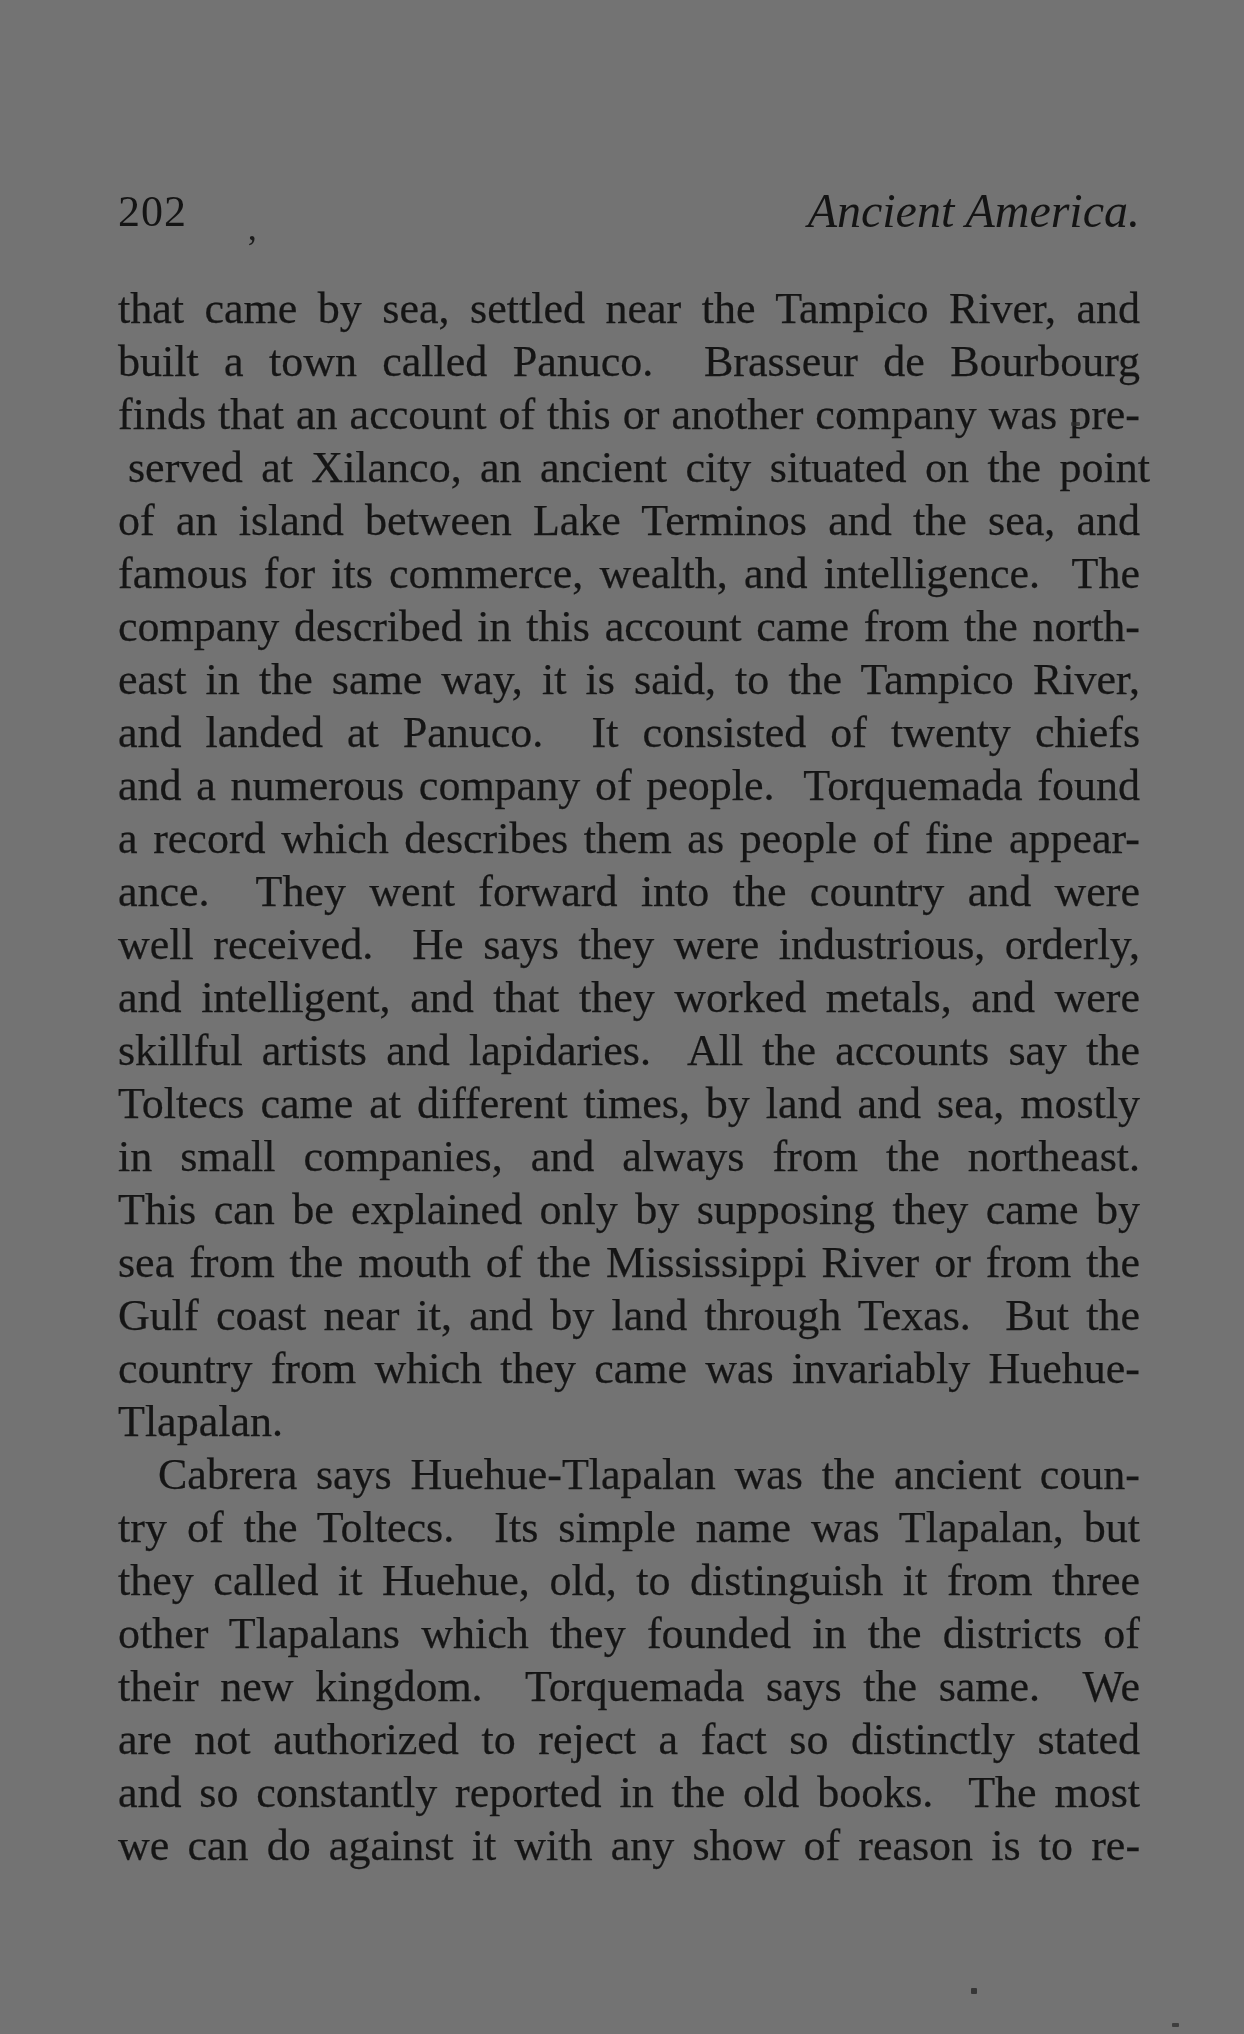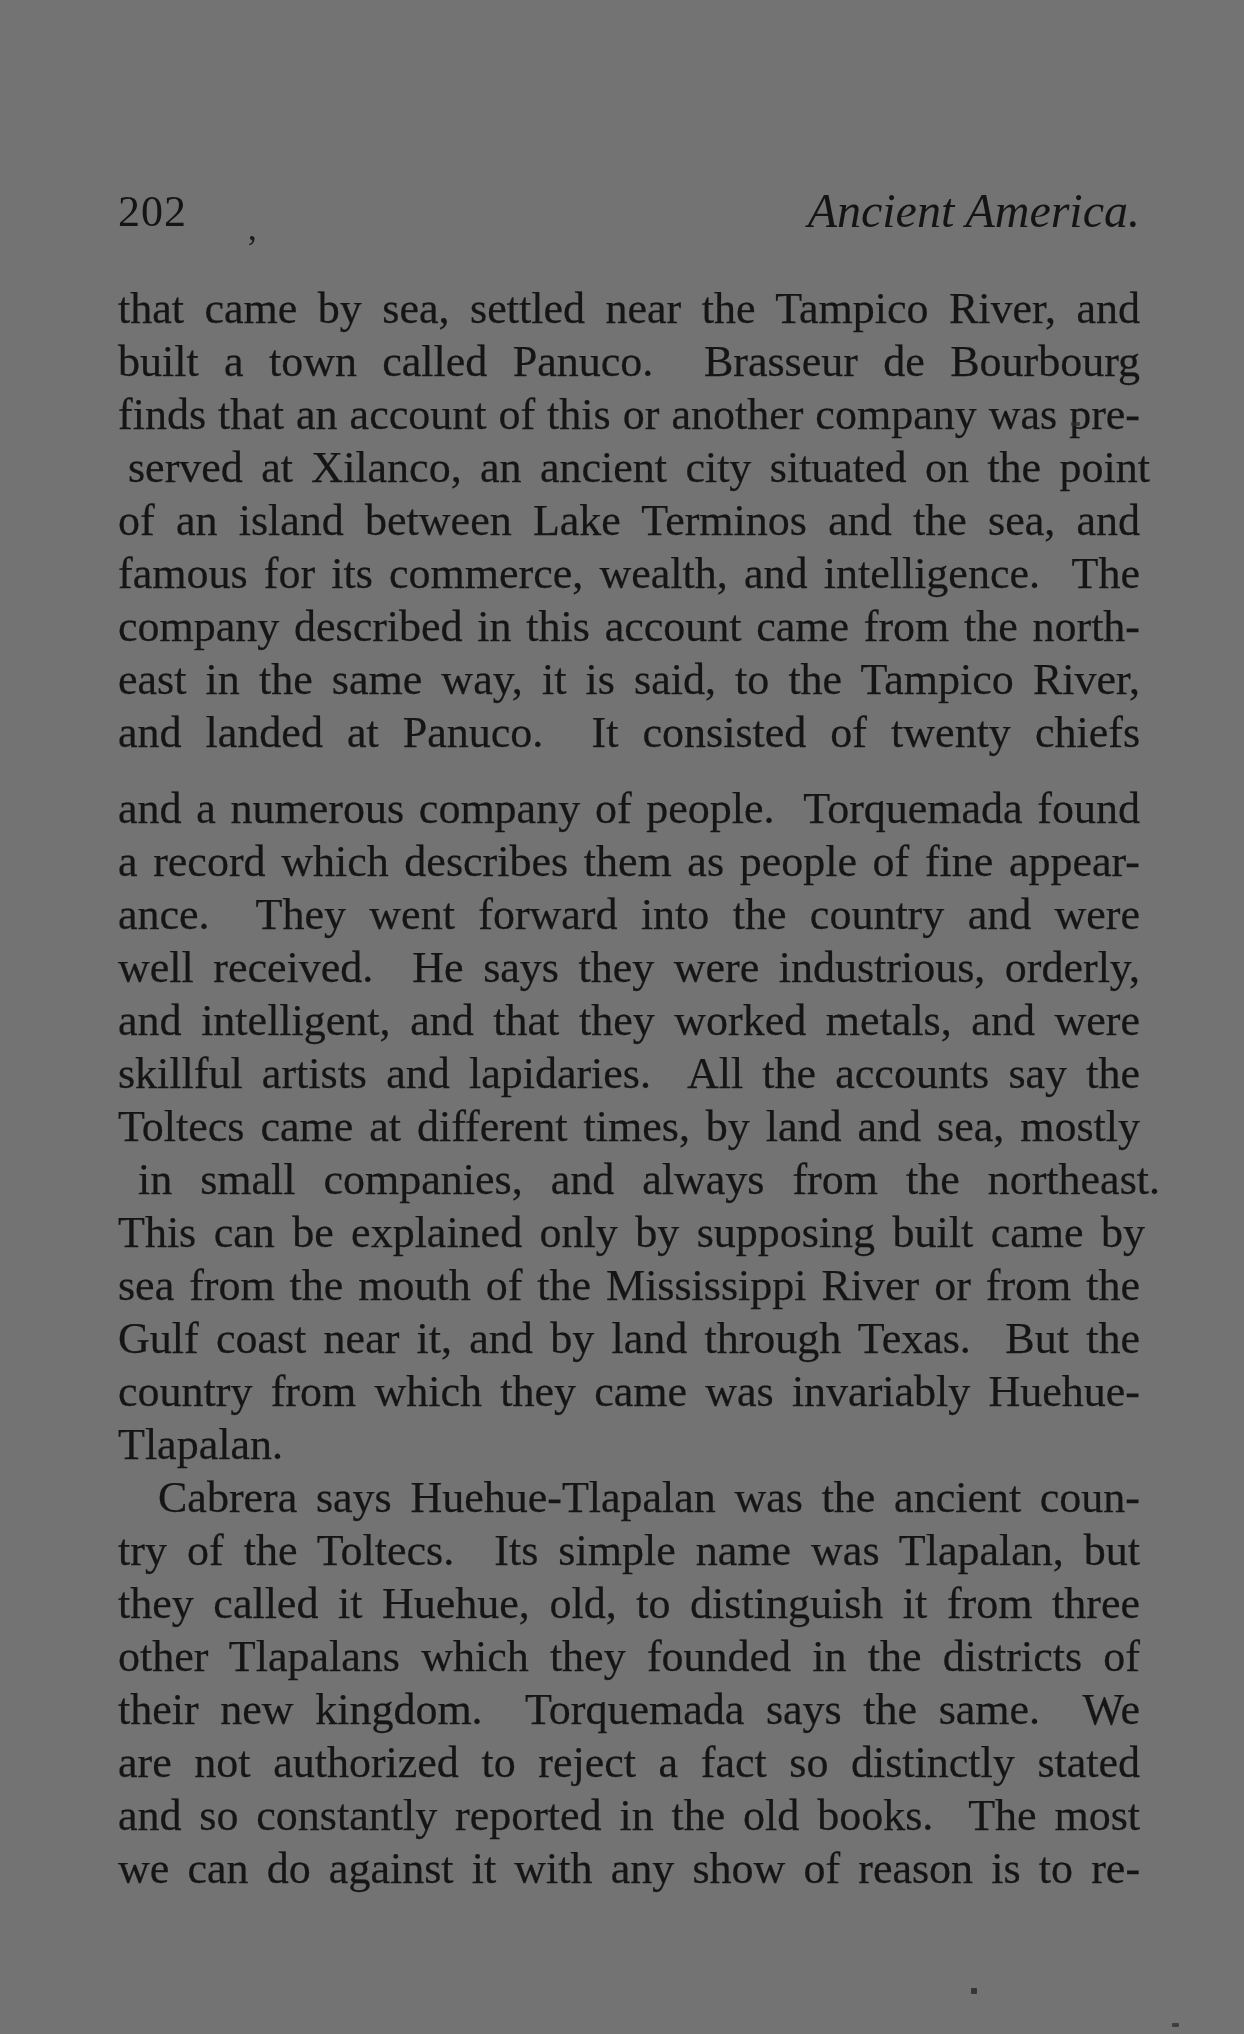--- a/index.html
+++ b/index.html
@@ -87,29 +87,29 @@
   <div class="body-text" id="body-text">
       <div class="line" style="word-spacing: 9.52px;">that came by sea, settled near the Tampico River, and</div>
       <div class="line" style="word-spacing: 14.36px;">built a town called Panuco.&nbsp; Brasseur de Bourbourg</div>
       <div class="line" style="word-spacing: 1.03px;">finds that an account of this or another company was pre-</div>
       <div class="line" style="word-spacing: 7.39px; margin-left: 10px;">served at Xilanco, an ancient city situated on the point</div>
       <div class="line" style="word-spacing: 10.27px;">of an island between Lake Terminos and the sea, and</div>
       <div class="line" style="word-spacing: 5.21px;">famous for its commerce, wealth, and intelligence.&nbsp; The</div>
       <div class="line" style="word-spacing: 3.74px;">company described in this account came from the north-</div>
       <div class="line" style="word-spacing: 8.14px;">east in the same way, it is said, to the Tampico River,</div>
       <div class="line" style="word-spacing: 13.09px; text-align: center;">and landed at Panuco.&nbsp; It consisted of twenty chiefs</div>
-      <div class="line" style="word-spacing: 3.76px; margin-top: 23px;">and a numerous company of people.&nbsp; Torquemada found</div>
+      <div class="line" style="word-spacing: 3.76px;">and a numerous company of people.&nbsp; Torquemada found</div>
       <div class="line" style="word-spacing: 4.65px;">a record which describes them as people of fine appear-</div>
       <div class="line" style="word-spacing: 12.38px;">ance.&nbsp; They went forward into the country and were</div>
       <div class="line" style="word-spacing: 8.52px;">well received.&nbsp; He says they were industrious, orderly,</div>
       <div class="line" style="word-spacing: 8.62px;">and intelligent, and that they worked metals, and were</div>
       <div class="line" style="word-spacing: 8.2px;">skillful artists and lapidaries.&nbsp; All the accounts say the</div>
       <div class="line" style="word-spacing: 4.97px;">Toltecs came at different times, by land and sea, mostly</div>
-      <div class="line" style="word-spacing: 17px; margin-left: 20px;">in small companies, and always from the northeast.</div>
-      <div class="line" style="word-spacing: 6.43px;">This can be explained only by supposing built came by</div>
+      <div class="line" style="word-spacing: 17px;">in small companies, and always from the northeast.</div>
+      <div class="line" style="word-spacing: 6.43px;">This can be explained only by supposing they came by</div>
       <div class="line" style="word-spacing: 3.95px;">sea from the mouth of the Mississippi River or from the</div>
       <div class="line" style="word-spacing: 6.28px;">Gulf coast near it, and by land through Texas.&nbsp; But the</div>
       <div class="line" style="word-spacing: 7.24px;">country from which they came was invariably Huehue-</div>
       <div class="line flush">Tlapalan.</div>
       <div class="line indent" style="word-spacing: 7.7px;">Cabrera says Huehue-Tlapalan was the ancient coun-</div>
       <div class="line" style="word-spacing: 9.07px;">try of the Toltecs.&nbsp; Its simple name was Tlapalan, but</div>
       <div class="line" style="word-spacing: 8.6px;">they called it Huehue, old, to distinguish it from three</div>
       <div class="line" style="word-spacing: 10.24px;">other Tlapalans which they founded in the districts of</div>
       <div class="line" style="word-spacing: 10.61px;">their new kingdom.&nbsp; Torquemada says the same.&nbsp; We</div>
       <div class="line" style="word-spacing: 11.61px;">are not authorized to reject a fact so distinctly stated</div>

